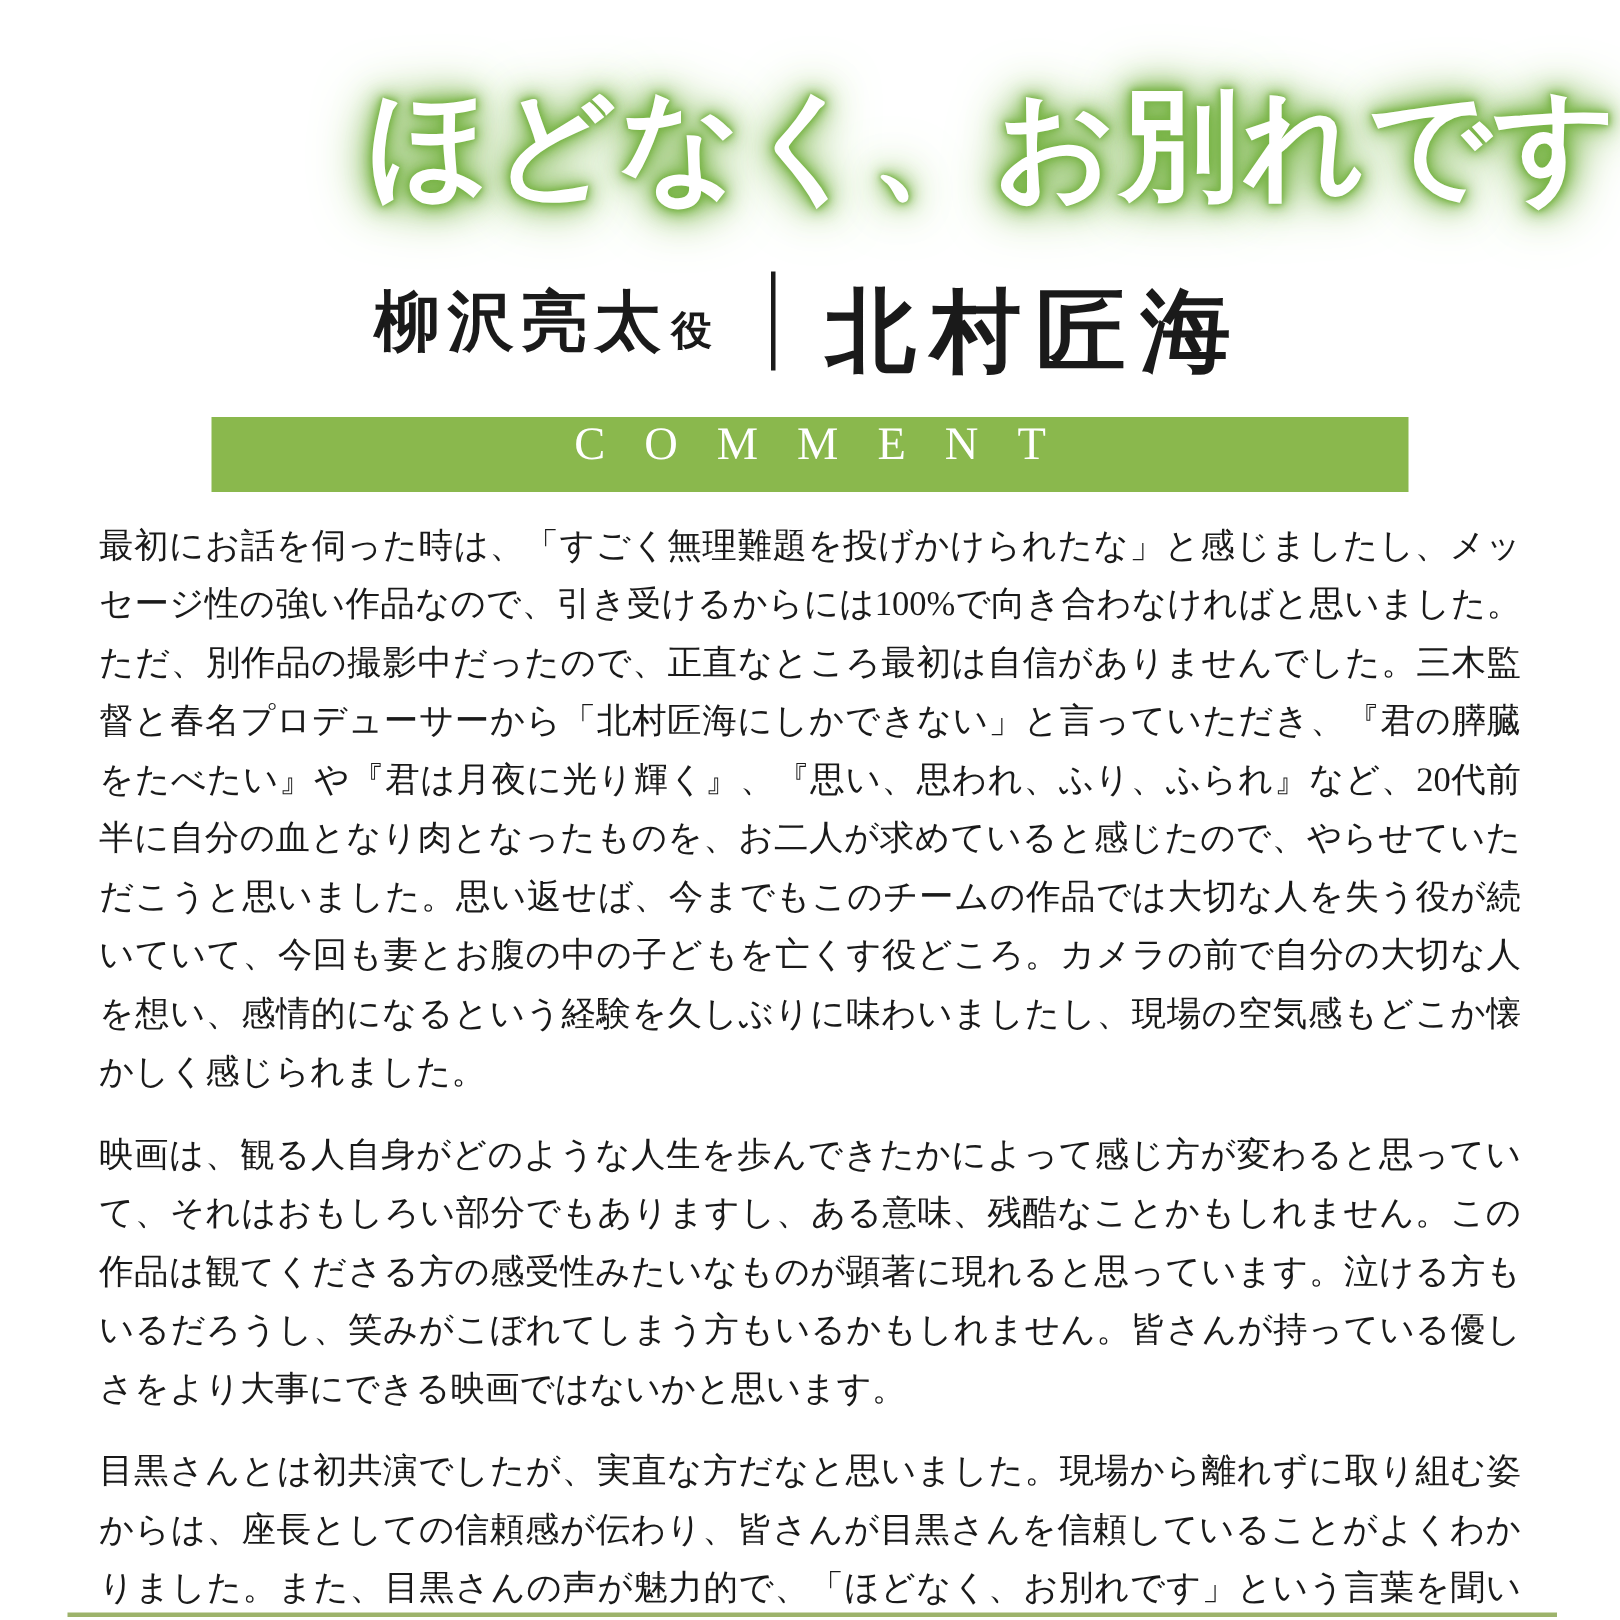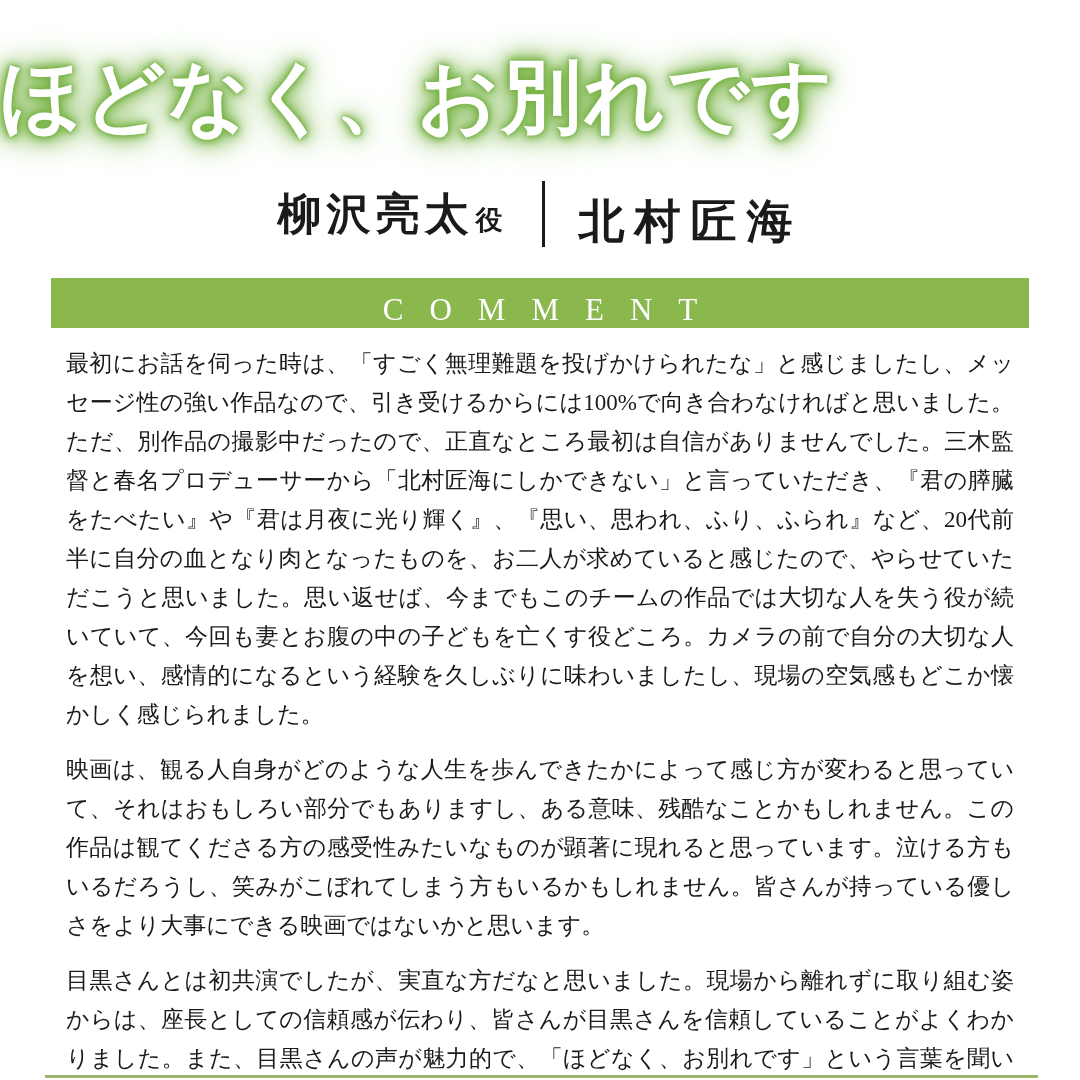--- a/index.html
+++ b/index.html
@@ -16,21 +16,21 @@
     color:var(--text-black);
     overflow:hidden;
   }
   .poster{
     width:1080px;height:1080px;
     position:relative;
   }
   
   .film-title{
     margin-top:44px;
-    text-align:left;
+    text-align:right;
     font-size:80px;
     font-weight:bold;
     letter-spacing:2px;
     color:#ffffff;
     text-shadow:
       0 0 3px var(--glow-green),
       0 0 6px var(--glow-green),
       0 0 10px var(--glow-green),
       0 0 16px var(--glow-green),
       0 0 26px var(--glow-green),
@@ -59,35 +59,35 @@
     font-size:27px;
     font-weight:600;
     margin-left:2px;
   }
   .vertical-divider{
     display:inline-block;
     width:3px;height:66px;
     background:var(--text-black);
   }
   .actor-name{
-    font-size:46px;
+    font-size:60px;
     font-weight:bold;
     letter-spacing:10px;
     color:var(--text-black);
     margin-top:15px;
   }
   
   .comment-banner{
     margin:24px auto 0 auto;
-    width:978px;
+    width:798px;
     height:50px;
     background:var(--accent-green);
     display:flex;
     justify-content:center;
-    align-items:flex-end;
+    align-items:flex-start;
   }
   .comment-banner span{
     color:#ffffff;
     font-size:31px;
     letter-spacing:26px;
     text-indent:26px;
     font-weight:normal;
   }
   
   .comment-body{

